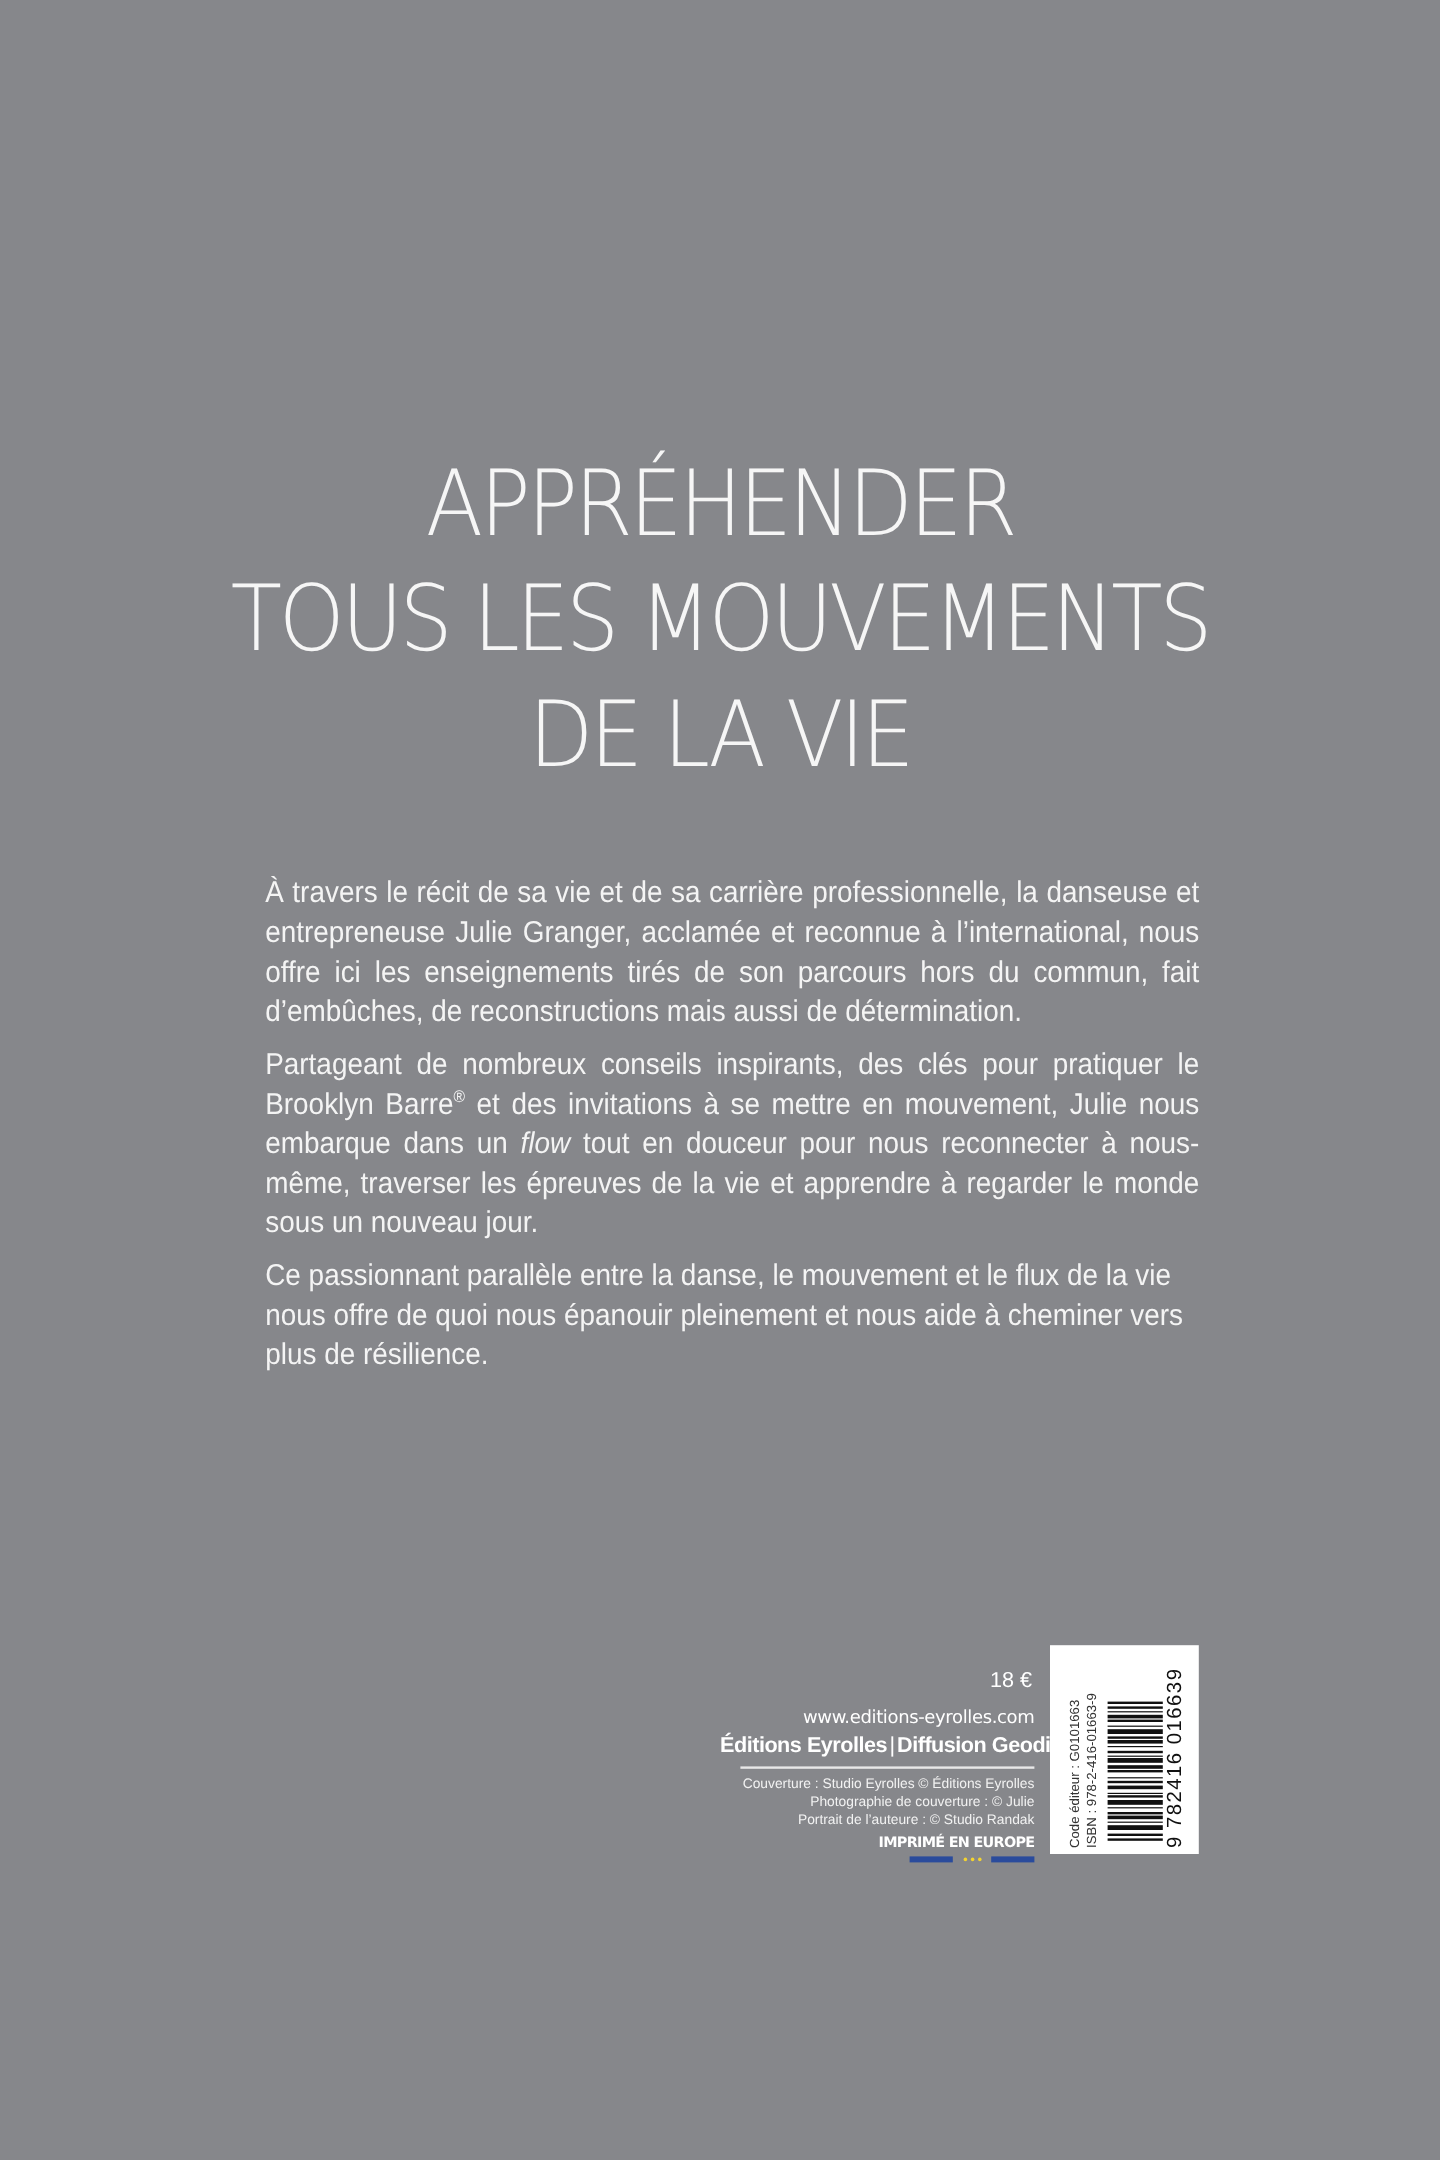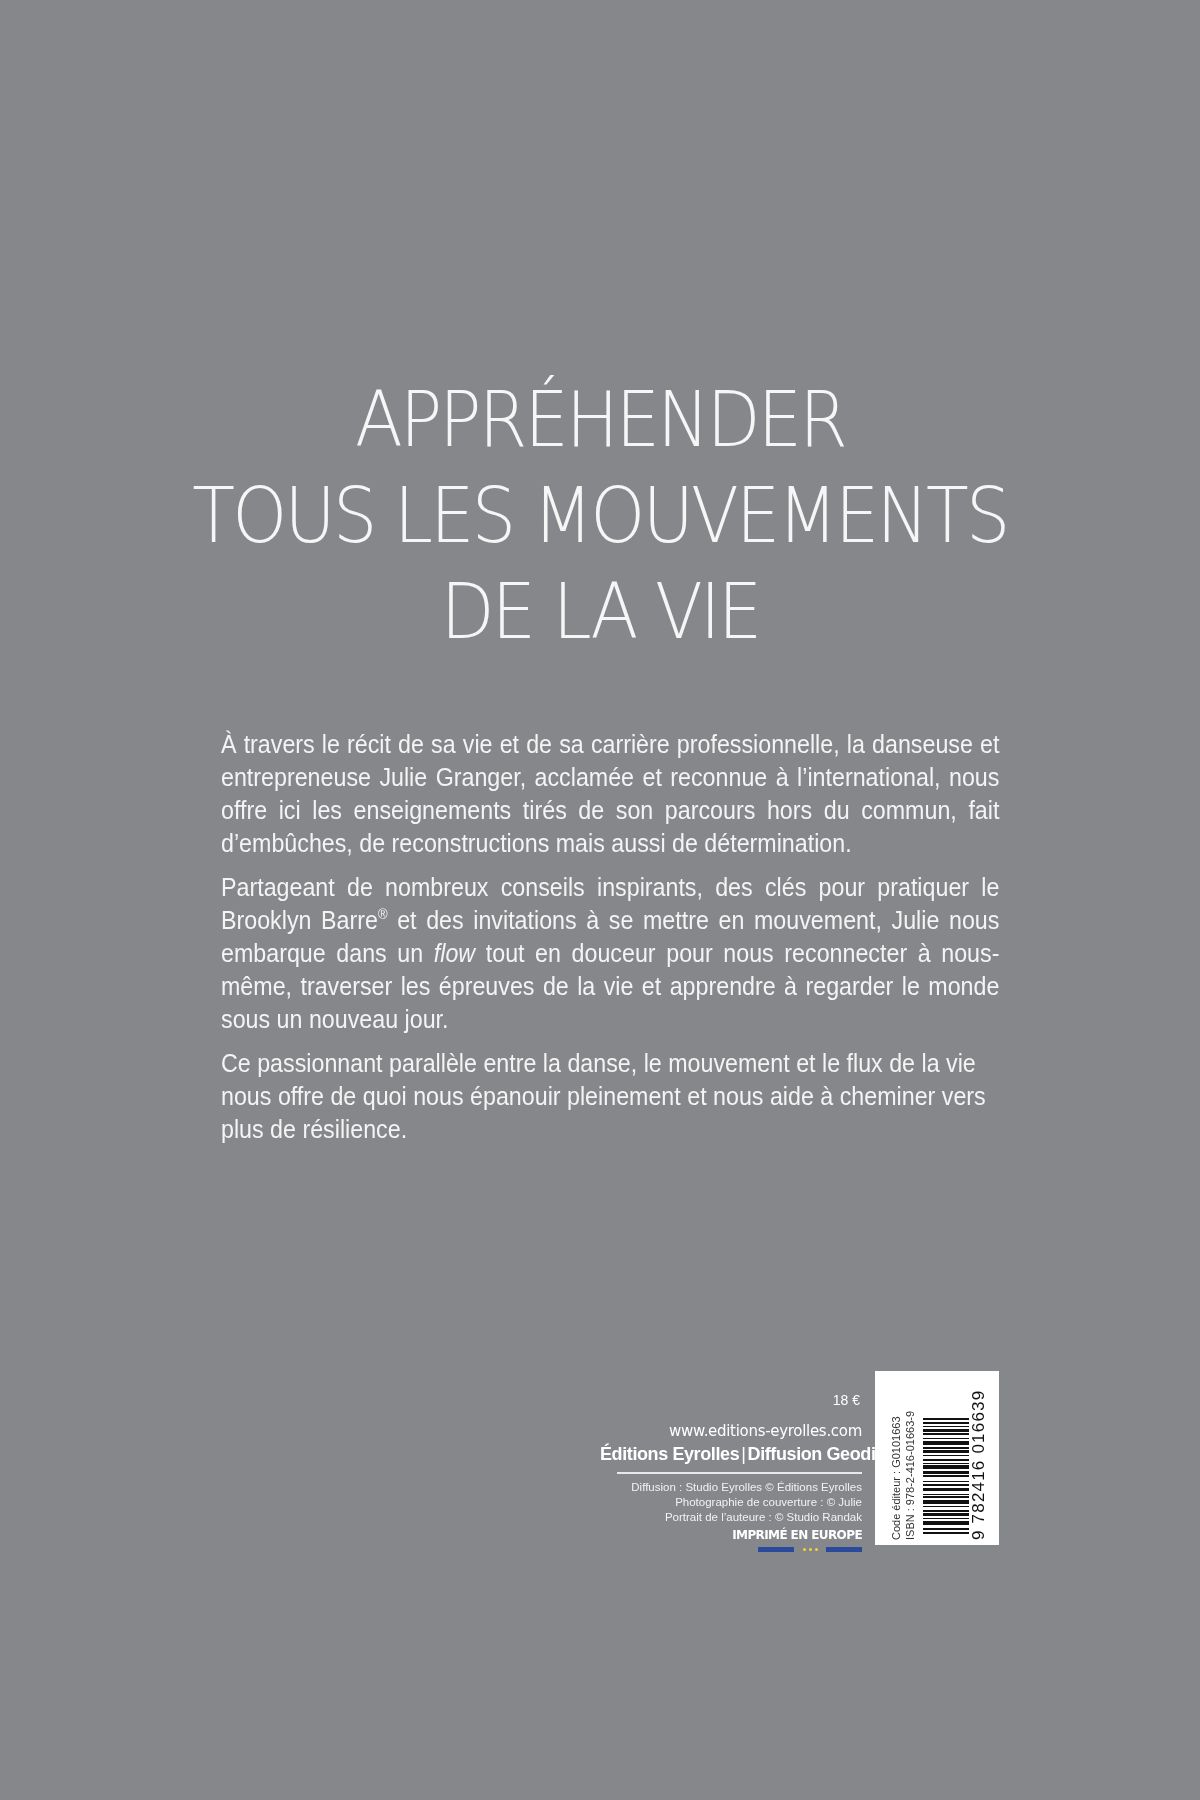--- a/index.html
+++ b/index.html
@@ -64,21 +64,21 @@
 
   .credits {
     position: absolute;
     left: 600px;
     top: 1388px;
     width: 262px;
     text-align: right;
     color: #ffffff;
   }
   .price {
-    font-size: 14px;
+    font-size: 18px;
     line-height: 24px;
     margin-bottom: 8px;
     padding-right: 2px;
   }
   .website {
     font-family: "DejaVu Sans", sans-serif;
     font-weight: normal;
     font-size: 15px;
     line-height: 22px;
     letter-spacing: -0.3px;
@@ -203,21 +203,21 @@
   <p class="last-para">Ce passionnant parallèle entre la danse, le mouvement et le flux de la vie nous offre de quoi nous épanouir pleinement et nous aide à cheminer vers plus de résilience.</p>
 </div>
 
 <div class="credits">
   <div class="price">18 €</div>
   <div class="website">www.editions-eyrolles.com</div>
   <div class="publisher-line">
     <span class="pub-name">Éditions Eyrolles</span><span class="sep">|</span><span class="dist">Diffusion Geodif</span>
   </div>
   <div class="divider"></div>
-  <div class="credit-line">Diffusion : Studio Eyrolles © Éditions Eyrolles</div>
+  <div class="credit-line">Couverture : Studio Eyrolles © Éditions Eyrolles</div>
   <div class="credit-line">Photographie de couverture : ©  Julie</div>
   <div class="credit-line">Portrait de l’auteure : © Studio Randak</div>
   <div class="printed">IMPRIMÉ EN EUROPE</div>
   <div class="eu-flag">
     <div class="eu-bar"></div>
     <div class="eu-stars">
       <div class="eu-star"></div>
       <div class="eu-star"></div>
       <div class="eu-star"></div>
     </div>

